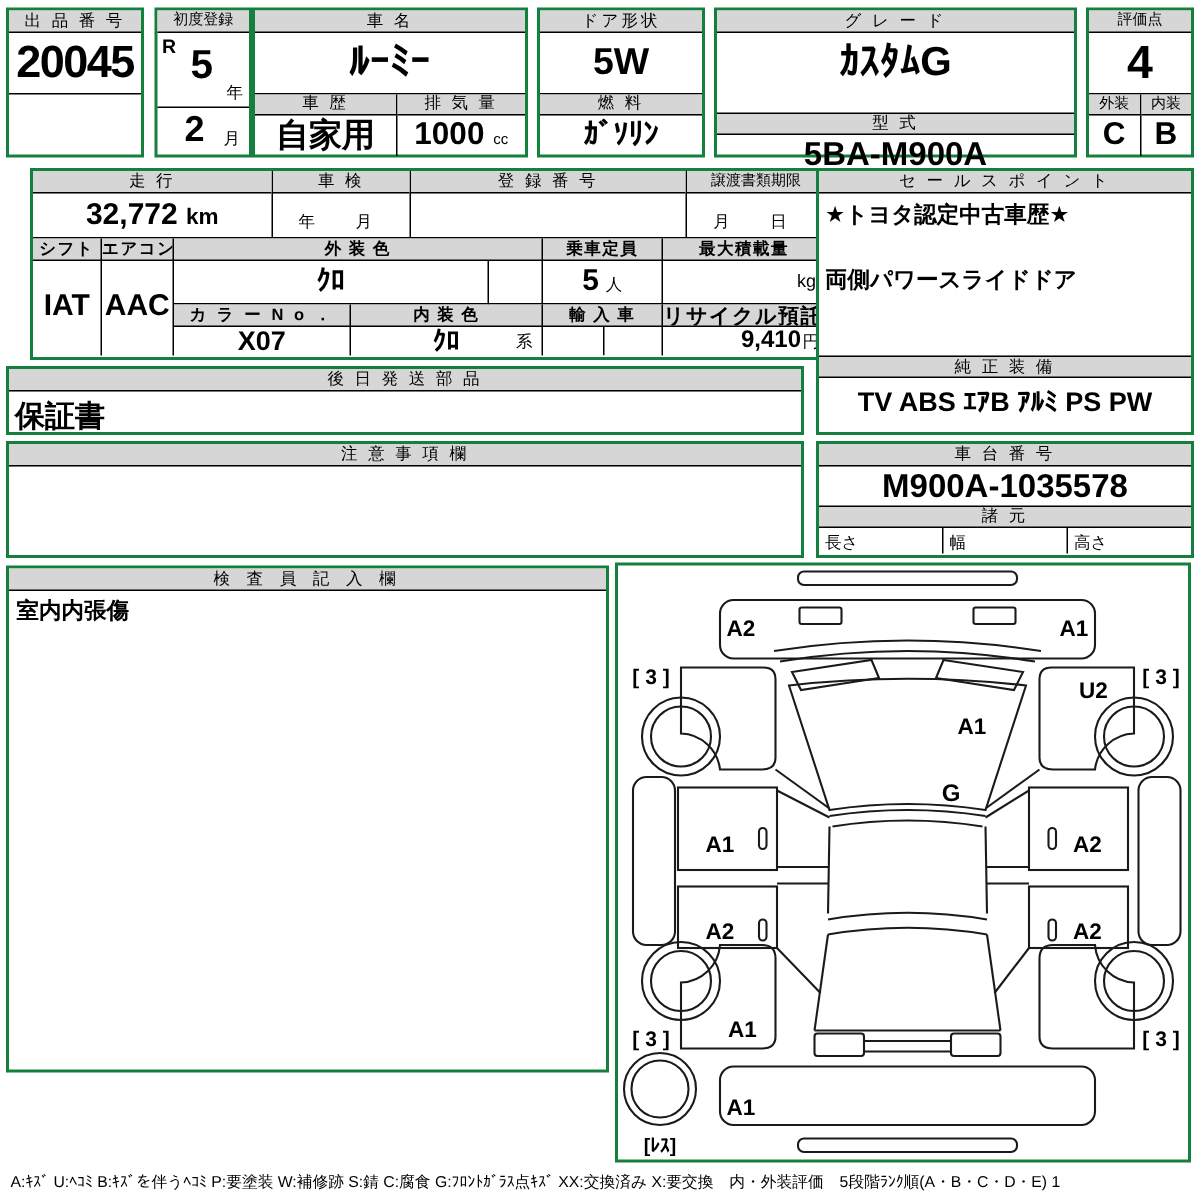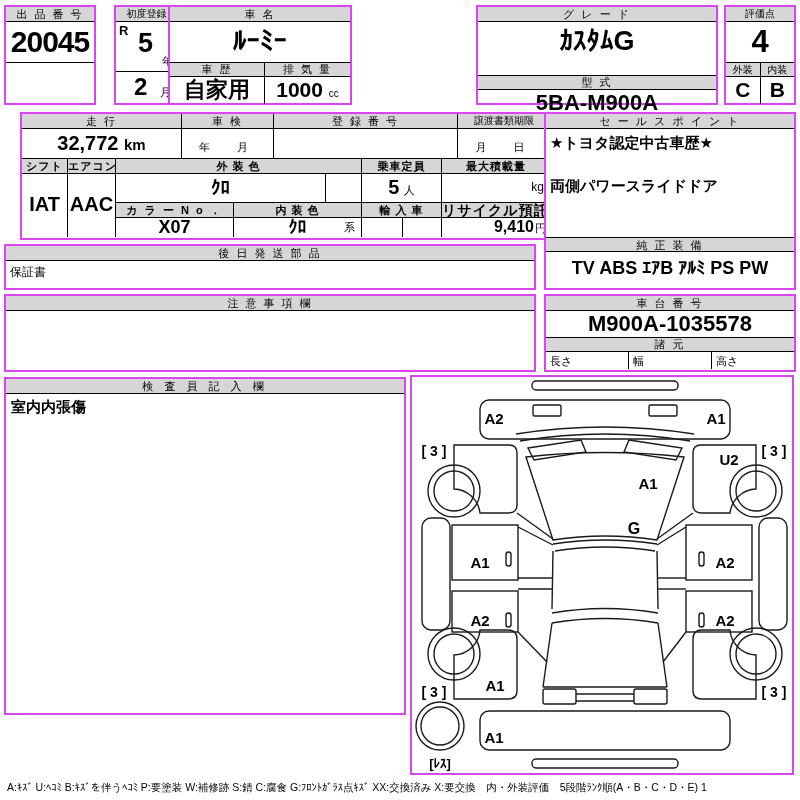--- a/index.html
+++ b/index.html
@@ -1,19 +1,19 @@
 <!DOCTYPE html>
 <html><head>
 <meta charset="utf-8">
 <style>
   * { margin:0; padding:0; box-sizing:border-box; }
   html,body { background:#fff; }
   body { font-family:"Liberation Sans","DejaVu Sans",sans-serif; color:#000; }
   .sheet { position:relative; width:800px; height:800px; background:#fff; overflow:hidden; }
-  .box { position:absolute; border:2px solid #d946ef; background:#fff; }
+  .box { position:absolute; border:2px solid #15803d; background:#fff; }
   .hdr { background:#d6d6d6; border-bottom:1.5px solid #000; font-size:11px; text-align:center;
          letter-spacing:2px; line-height:14px; height:15px; overflow:hidden; white-space:nowrap; }
   .hdr.sm { font-size:10px; letter-spacing:0; }
   .val { font-weight:bold; text-align:center; }
   .flexr { display:flex; }
   .col { position:relative; }
   .br { border-right:1.5px solid #000; }
   .bb { border-bottom:1.5px solid #000; }
   .unit { font-size:11px; font-weight:bold;text-align:center; }
   .grid2 { display:grid; grid-template-columns:46px 48px 118px 92px 36px 80px 108px;
@@ -26,21 +26,21 @@
 </head>
 <body>
 
 <div class="sheet">
 
   <div class="box" style="left:4px;top:5px;width:92px;height:100px">
     <div class="hdr">出 品 番 号</div>
     <div class="val bb" style="height:41px;font-size:30px;line-height:40px;letter-spacing:-1px">20045</div>
   </div>
 
-  <div class="box" style="left:114px;top:5px;width:65px;height:100px">
+  <div class="box" style="left:103px;top:5px;width:65px;height:100px">
     <div class="hdr sm">初度登録</div>
     <div class="bb" style="position:relative;height:50px">
       <span style="position:absolute;left:3px;top:1px;font-size:13px;font-weight:bold">R</span>
       <span style="position:absolute;left:22px;top:6px;font-size:27px;font-weight:bold">5</span>
       <span style="position:absolute;right:4px;bottom:2px;font-size:11px">年</span>
     </div>
     <div style="position:relative;height:32px">
       <span style="position:absolute;left:18px;top:1px;font-size:24px;font-weight:bold">2</span>
       <span style="position:absolute;right:6px;bottom:4px;font-size:11px">月</span>
     </div>
@@ -52,20 +52,26 @@
     <div class="flexr" style="height:14px">
       <div class="hdr br" style="flex:0 0 95px;height:14px;line-height:13px;border-bottom:1.5px solid #000">車 歴</div>
       <div class="hdr" style="flex:1;height:14px;line-height:13px;border-bottom:1.5px solid #000">排 気 量</div>
     </div>
     <div class="flexr" style="height:27px">
       <div class="val br" style="flex:0 0 95px;font-size:22px;line-height:26px">自家用</div>
       <div class="val" style="flex:1;font-size:21px;line-height:26px"><span>1000</span> <span class="unit" style="font-weight:normal;font-size:10px">cc</span></div>
     </div>
   </div>
 
+  <div class="box" style="left:358px;top:5px;width:112px;height:100px">
+    <div class="hdr">ドア形状</div>
+    <div class="val bb" style="height:41px;font-size:25px;line-height:39px">5W</div>
+    <div class="hdr" style="height:14px;line-height:13px">燃 料</div>
+    <div class="val" style="height:27px;font-size:20px;line-height:26px">ｶﾞｿﾘﾝ</div>
+  </div>
 
   <div class="box" style="left:476px;top:5px;width:242px;height:100px">
     <div class="hdr">グ レ ー ド</div>
     <div class="val bb" style="height:54px;font-size:27px;line-height:39px">ｶｽﾀﾑG</div>
     <div class="hdr" style="height:14px;line-height:13px">型 式</div>
     <div class="val" style="height:14px;font-size:22px;line-height:26px">5BA-M900A</div>
   </div>
 
   <div class="box" style="left:724px;top:5px;width:72px;height:100px">
     <div class="hdr sm">評価点</div>
@@ -136,21 +142,21 @@
     <div style="height:108px;padding:5px 4px">
       <div style="font-size:15px;font-weight:bold">★トヨタ認定中古車歴★</div>
       <div style="font-size:15px;font-weight:bold;margin-top:24px">両側パワースライドドア</div>
     </div>
     <div class="hdr" style="border-top:1.5px solid #000">純 正 装 備</div>
     <div class="val" style="font-size:18px;line-height:32px;letter-spacing:0">TV ABS ｴｱB ｱﾙﾐ PS PW</div>
   </div>
 
   <div class="box" style="left:4px;top:244px;width:532px;height:46px">
     <div class="hdr">後 日 発 送 部 品</div>
-    <div style="font-size:12px;font-weight:normal;padding:3px 4px">保証書</div>
+    <div style="font-size:20px;font-weight:bold;padding:3px 4px">保証書</div>
   </div>
 
   <div class="box" style="left:4px;top:294px;width:532px;height:78px">
     <div class="hdr">注 意 事 項 欄</div>
     <div style="font-size:14px;padding:3px 4px"></div>
   </div>
 
   <div class="box" style="left:544px;top:294px;width:252px;height:78px">
     <div class="hdr">車 台 番 号</div>
     <div class="val bb" style="height:27px;font-size:22px;line-height:26px">M900A-1035578</div>

